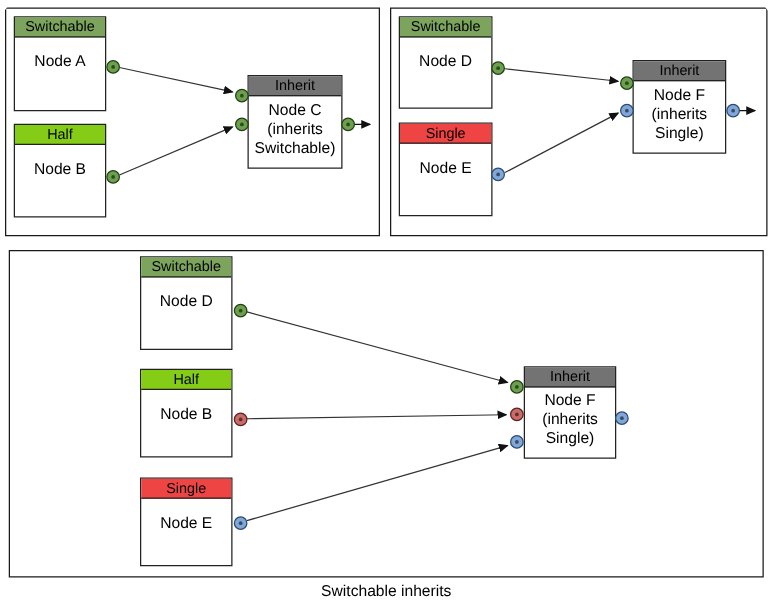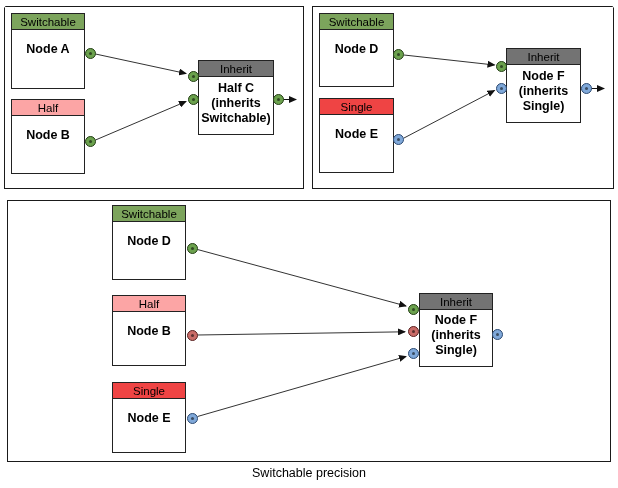--- a/index.html
+++ b/index.html
@@ -11,26 +11,26 @@
   .p1{left:4px;top:6px;width:300px;height:183px;}
   .p2{left:312px;top:6px;width:302px;height:183px;}
   .p3{left:7px;top:200px;width:604px;height:262px;}
 
   .node{position:absolute;border:1px solid #222;background:#fff;box-sizing:border-box;z-index:3;}
   .node-header{
     height:16px;line-height:16px;text-align:center;font-size:11.5px;
     border-bottom:1px solid #222;box-sizing:border-box;overflow:hidden;
   }
   .node-header[data-kind="switchable"]{background:#7ca45c;}
-  .node-header[data-kind="half"]{background:#fca5a5;}
+  .node-header[data-kind="half"]{background:#84cc16;}
   .node-header[data-kind="single"]{background:#ef4444;}
   .node-header[data-kind="inherit"]{background:#737373;}
   .node-body{
     display:flex;justify-content:center;text-align:center;
-    font-size:12.5px;line-height:15px;font-weight:bold;
+    font-size:12.5px;line-height:15px;
   }
   .node--simple .node-body{align-items:flex-start;padding-top:12px;}
   .node--inherit .node-body{align-items:center;height:calc(100% - 16px);padding-bottom:5px;box-sizing:border-box;}
 
   .n-p1a{left:11px;top:13px;width:74px;height:76px;}
   .n-p1b{left:11px;top:99px;width:74px;height:75px;}
   .n-p1c{left:198px;top:60px;width:76px;height:75px;}
   .n-p2d{left:319px;top:13px;width:75px;height:74px;}
   .n-p2e{left:319px;top:98px;width:75px;height:75px;}
   .n-p2f{left:506px;top:48px;width:75px;height:75px;}
@@ -78,21 +78,21 @@
   <div class="node node--simple n-p1a">
     <div class="node-header" data-kind="switchable">Switchable</div>
     <div class="node-body">Node A</div>
   </div>
   <div class="node node--simple n-p1b">
     <div class="node-header" data-kind="half">Half</div>
     <div class="node-body">Node B</div>
   </div>
   <div class="node node--inherit n-p1c">
     <div class="node-header" data-kind="inherit">Inherit</div>
-    <div class="node-body">Half C (inherits Switchable)</div>
+    <div class="node-body">Node C (inherits Switchable)</div>
   </div>
 
   <div class="node node--simple n-p2d">
     <div class="node-header" data-kind="switchable">Switchable</div>
     <div class="node-body">Node D</div>
   </div>
   <div class="node node--simple n-p2e">
     <div class="node-header" data-kind="single">Single</div>
     <div class="node-body">Node E</div>
   </div>
@@ -182,15 +182,15 @@
   <span class="port pt-p3f2" data-color="red">
       <span class="dot"></span>
     </span>
   <span class="port pt-p3f3" data-color="blue">
       <span class="dot"></span>
     </span>
   <span class="port pt-p3fo" data-color="blue">
       <span class="dot"></span>
     </span>
 
-  <div class="caption">Switchable precision</div>
+  <div class="caption">Switchable inherits</div>
 
 </div>
 
 </body></html>

